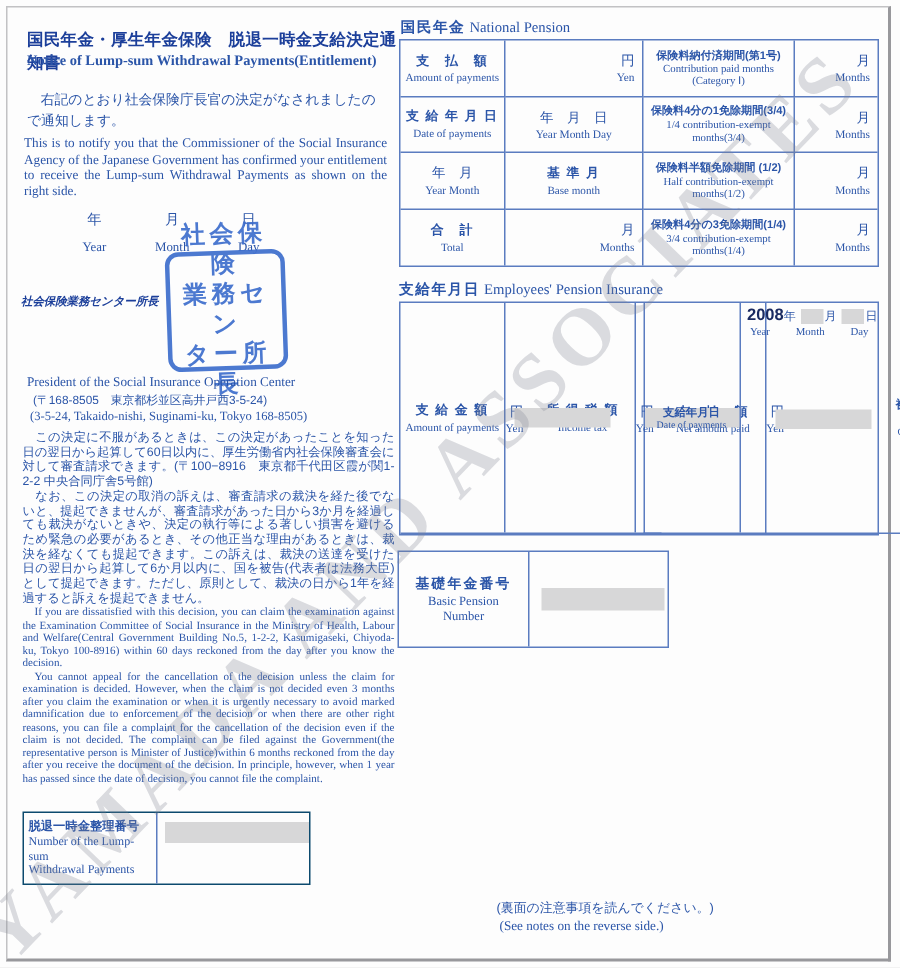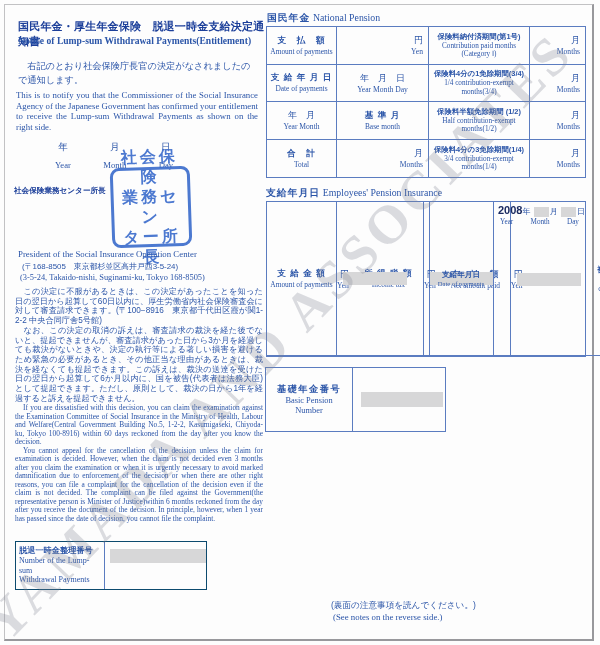--- a/index.html
+++ b/index.html
@@ -21,21 +21,21 @@
     color:rgba(128,132,146,0.28);white-space:nowrap;z-index:9;pointer-events:none;}
 
   
   .title-ja{left:18px;top:19px;width:250px;font-size:11px;font-weight:bold;color:#1c3f9a;letter-spacing:0.2px;}
   .title-en{left:18px;top:35px;width:252px;font-size:9.6px;font-weight:bold;}
   .notify-ja{left:18px;top:60px;width:234px;font-size:9.2px;line-height:13.5px;}
   .notify-en{left:16px;top:90px;width:242px;font-size:8.8px;line-height:10.6px;}
   .date-row{left:55px;top:136px;width:118px;display:flex;justify-content:space-between;text-align:center;}
   .date-row .d-ja{font-size:9.5px;}
   .date-row .d-en{font-size:8.6px;}
-  .issuer{left:14px;top:186px;font-size:7.6px;font-weight:bold;color:#1c3f9a;}
+  .issuer{left:14px;top:196px;font-size:7.6px;font-weight:bold;font-style:italic;color:#1c3f9a;}
   .seal{left:111px;top:167px;width:74px;height:74px;border:3.5px solid #3e6ecd;border-radius:9px;
         transform:rotate(-2deg);display:flex;flex-direction:column;justify-content:center;
         color:#3e6ecd;font-weight:bold;font-size:16px;line-height:20px;letter-spacing:3px;
         text-align:center;opacity:.92;}
   .president{left:18px;top:249px;font-size:8.8px;}
   .addr-ja{left:22px;top:261px;font-size:7.9px;}
   .addr-en{left:20px;top:273px;font-size:8.4px;}
   .appeal-ja{left:15px;top:287px;width:248px;font-size:8.2px;line-height:9.7px;}
   .appeal-ja p{margin:0;}
   .appeal-en{left:15px;top:404px;width:248px;font-size:7.4px;line-height:8.5px;}

